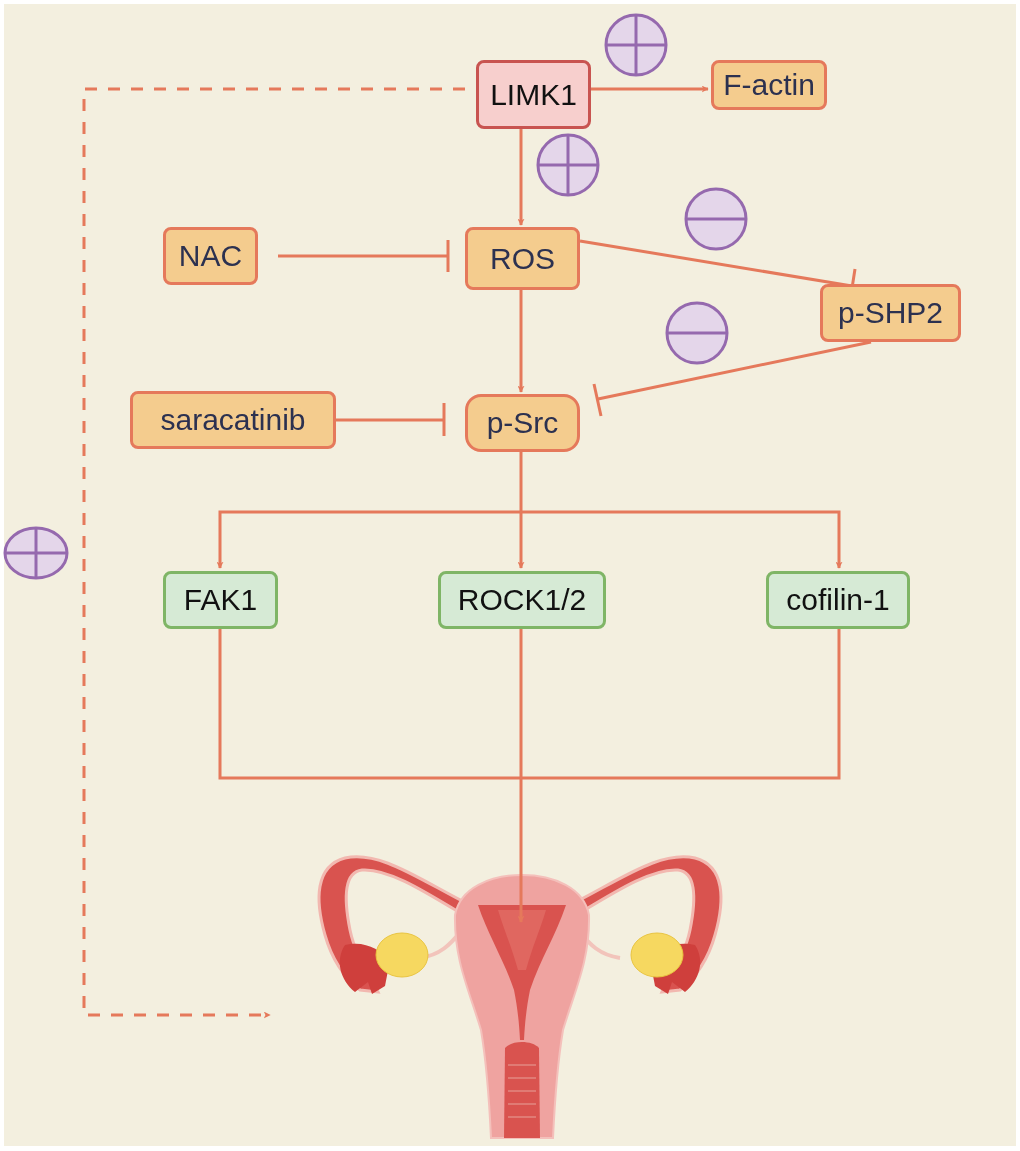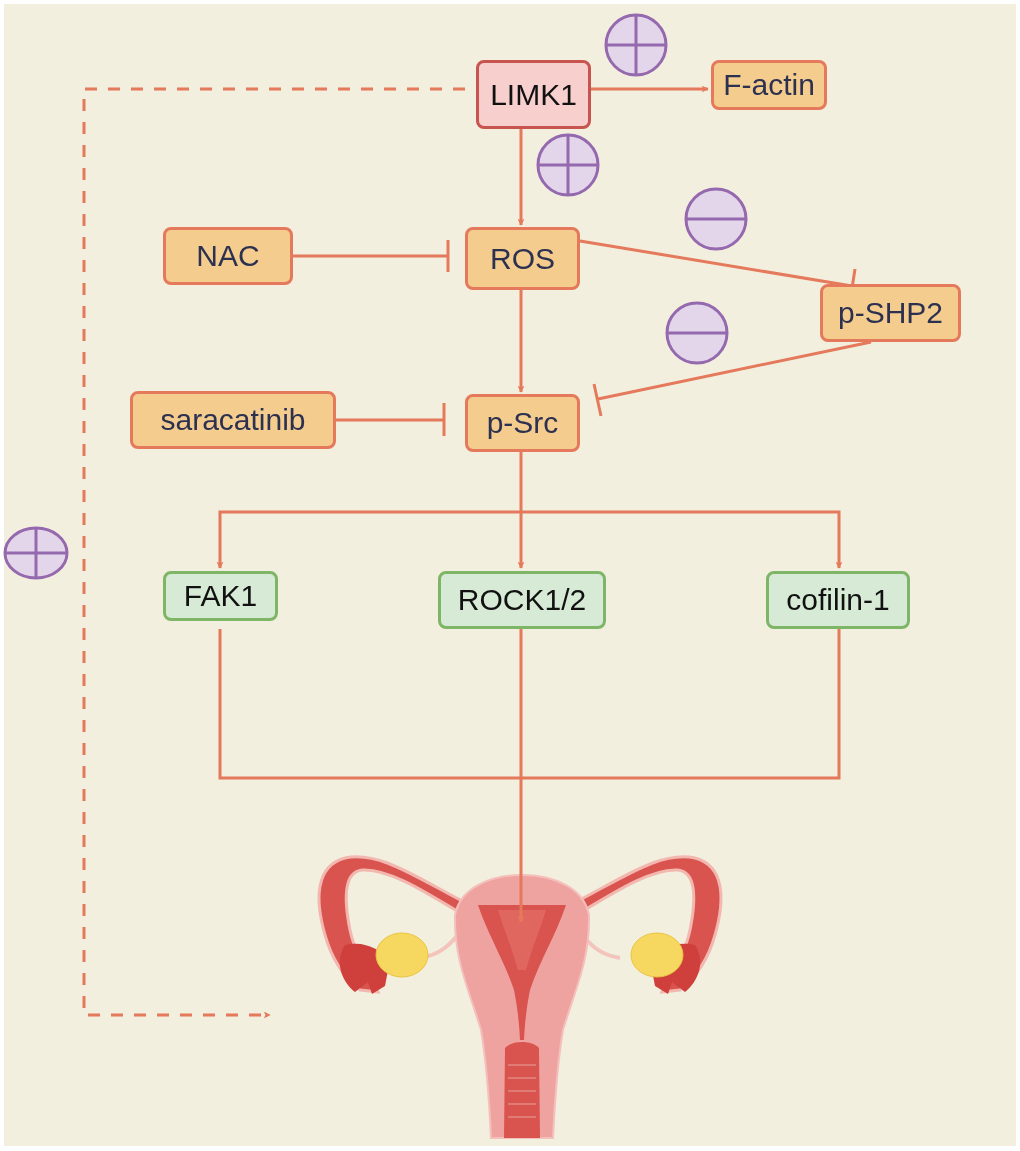--- a/index.html
+++ b/index.html
@@ -117,36 +117,36 @@
     </g>
   </g>
 </svg>
 
 <div class="node-box n-limk" style="left:476px;top:60px;width:115px;height:69px;">
   <span>LIMK1</span>
 </div>
 <div class="node-box n-orange" style="left:711px;top:60px;width:116px;height:50px;">
   <span>F-actin</span>
 </div>
-<div class="node-box n-orange" style="left:163px;top:227px;width:130px;height:58px;align-items:center;">
+<div class="node-box n-orange" style="left:163px;top:227px;width:95px;height:58px;align-items:center;">
   <span>NAC</span>
 </div>
 <div class="node-box n-orange" style="left:465px;top:227px;width:115px;height:63px;">
   <span>ROS</span>
 </div>
 <div class="node-box n-orange" style="left:820px;top:284px;width:141px;height:58px;">
   <span>p-SHP2</span>
 </div>
 <div class="node-box n-orange" style="left:130px;top:391px;width:206px;height:58px;">
   <span>saracatinib</span>
 </div>
-<div class="node-box n-orange" style="left:465px;top:394px;width:115px;height:58px;">
+<div class="node-box n-orange" style="left:465px;top:394px;width:115px;height:58px;border-radius:16px;">
   <span>p-Src</span>
 </div>
-<div class="node-box n-green" style="left:163px;top:571px;width:115px;height:50px;">
+<div class="node-box n-green" style="left:163px;top:571px;width:115px;height:58px;">
   <span>FAK1</span>
 </div>
 <div class="node-box n-green" style="left:438px;top:571px;width:168px;height:58px;">
   <span>ROCK1/2</span>
 </div>
 <div class="node-box n-green" style="left:766px;top:571px;width:144px;height:58px;">
   <span>cofilin-1</span>
 </div>
 
 <div class="outcome-text" style="left:222px;top:974px;">

